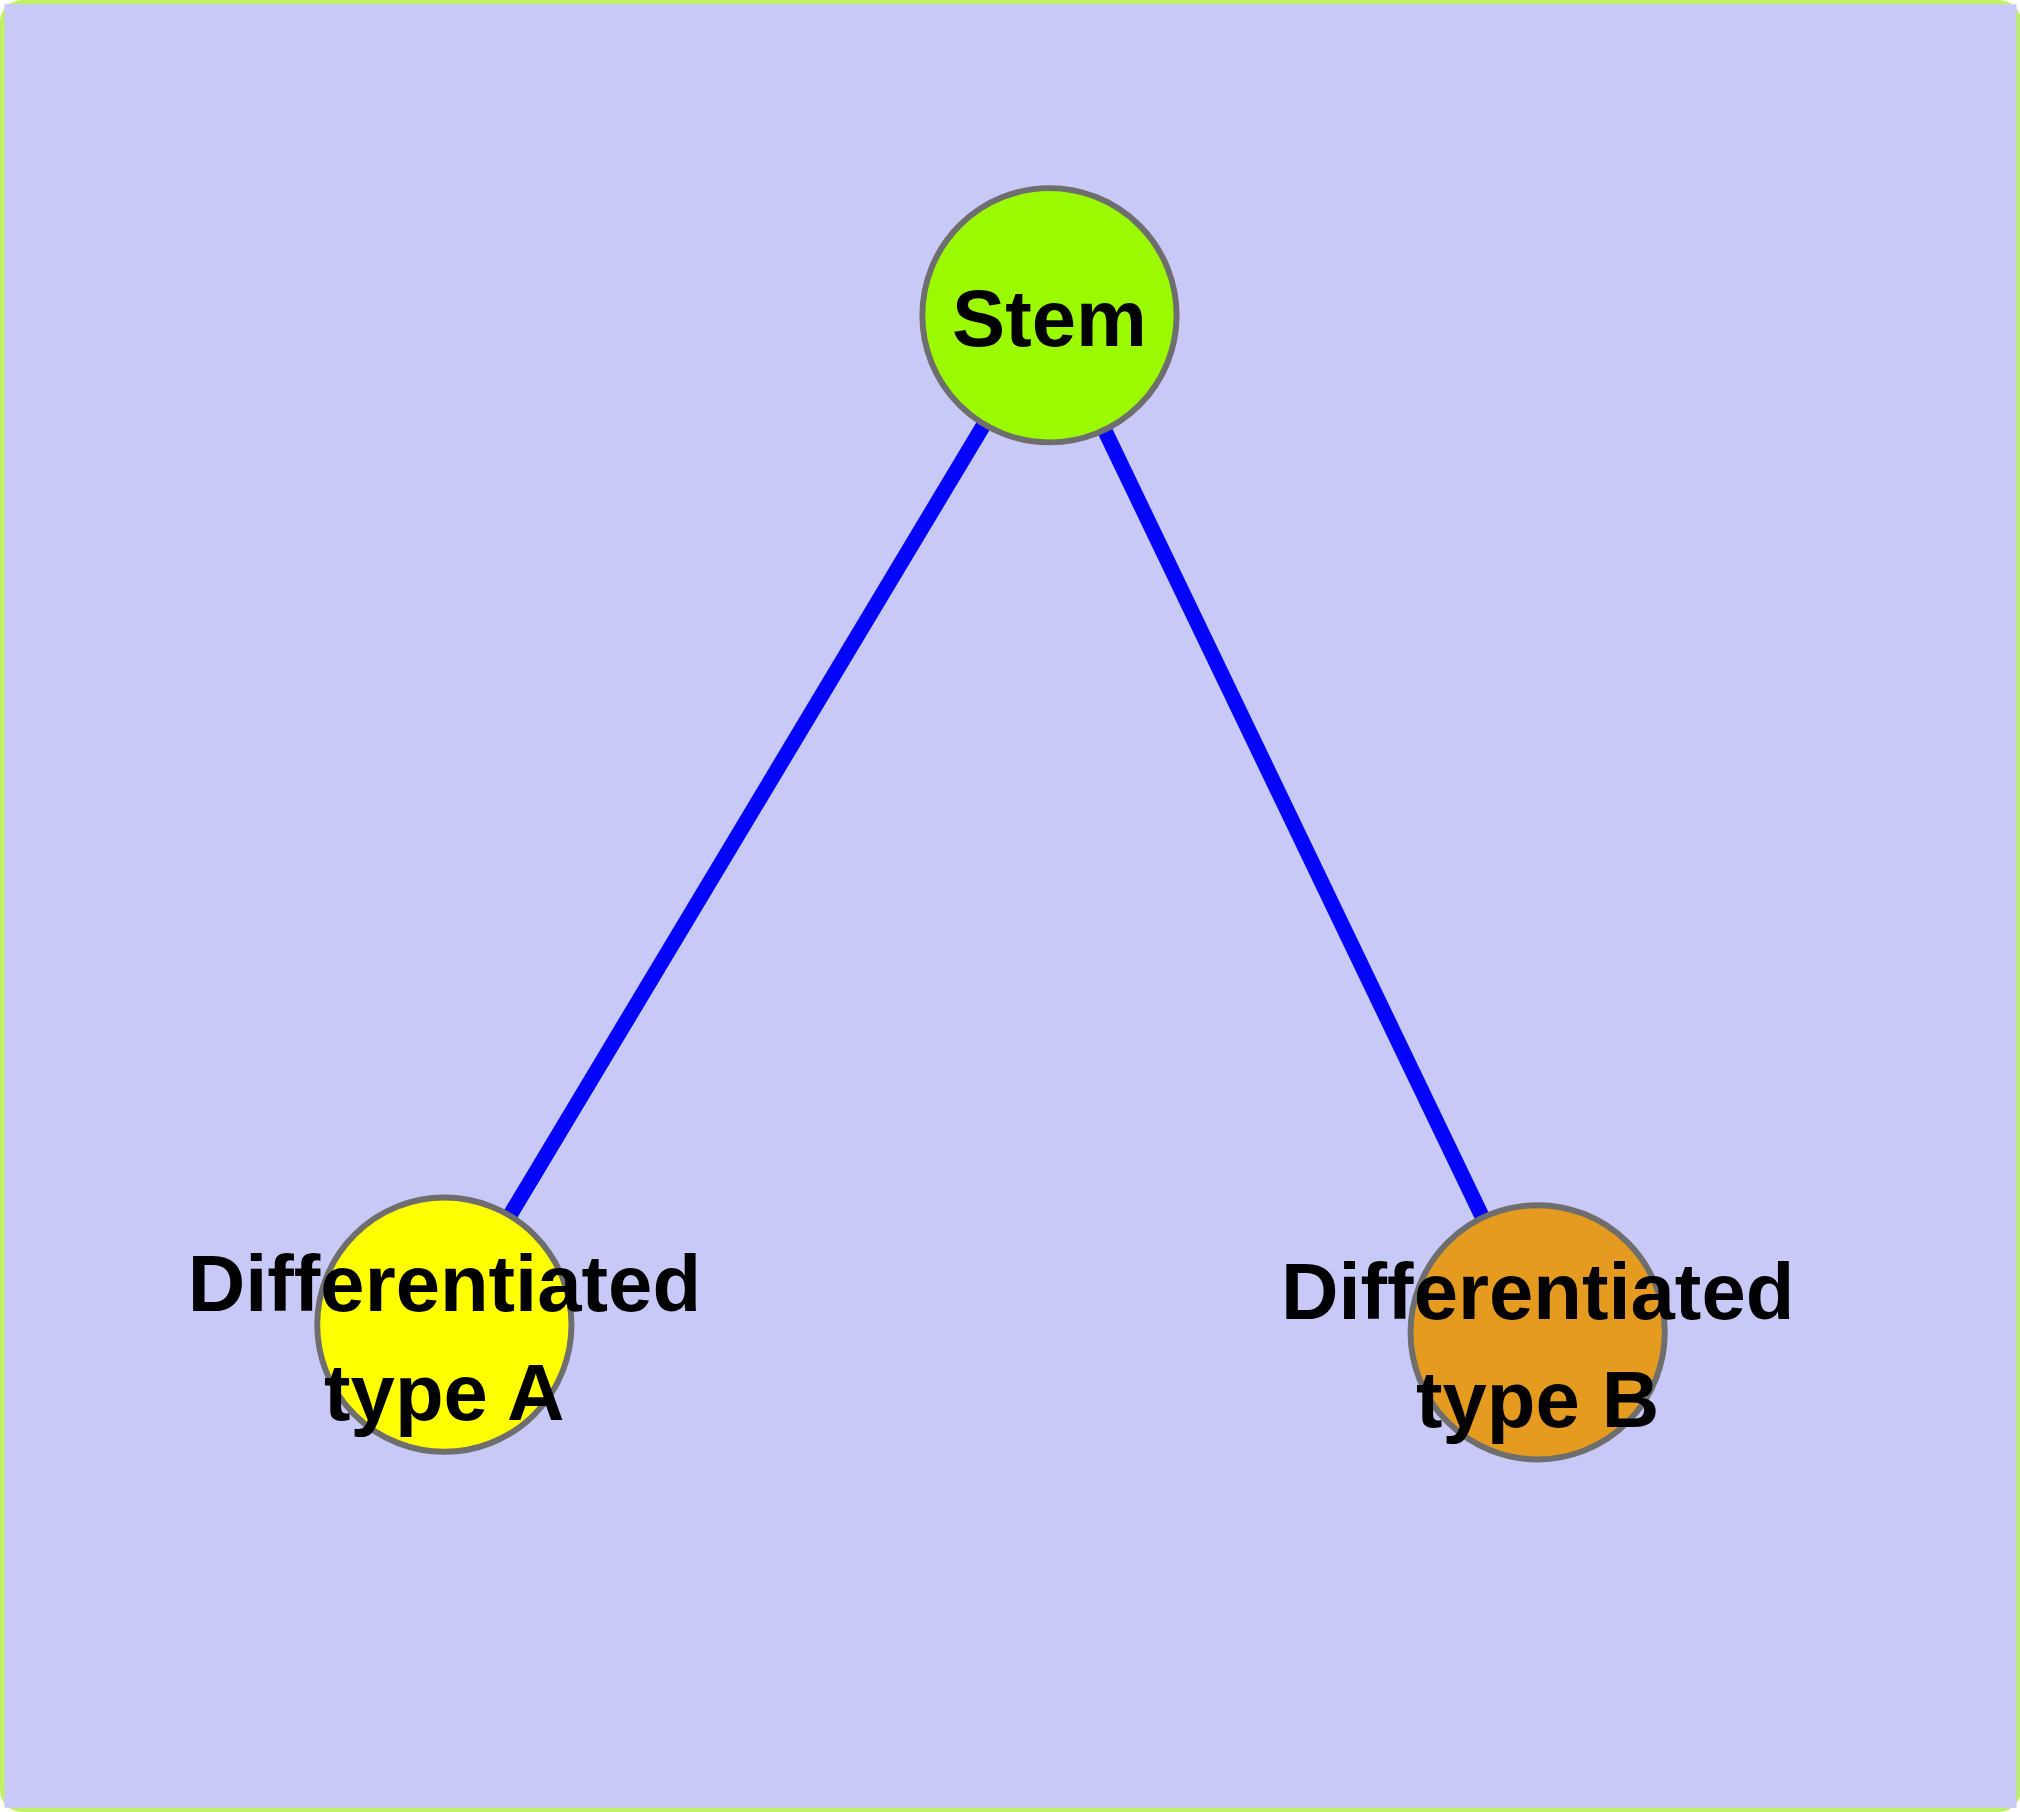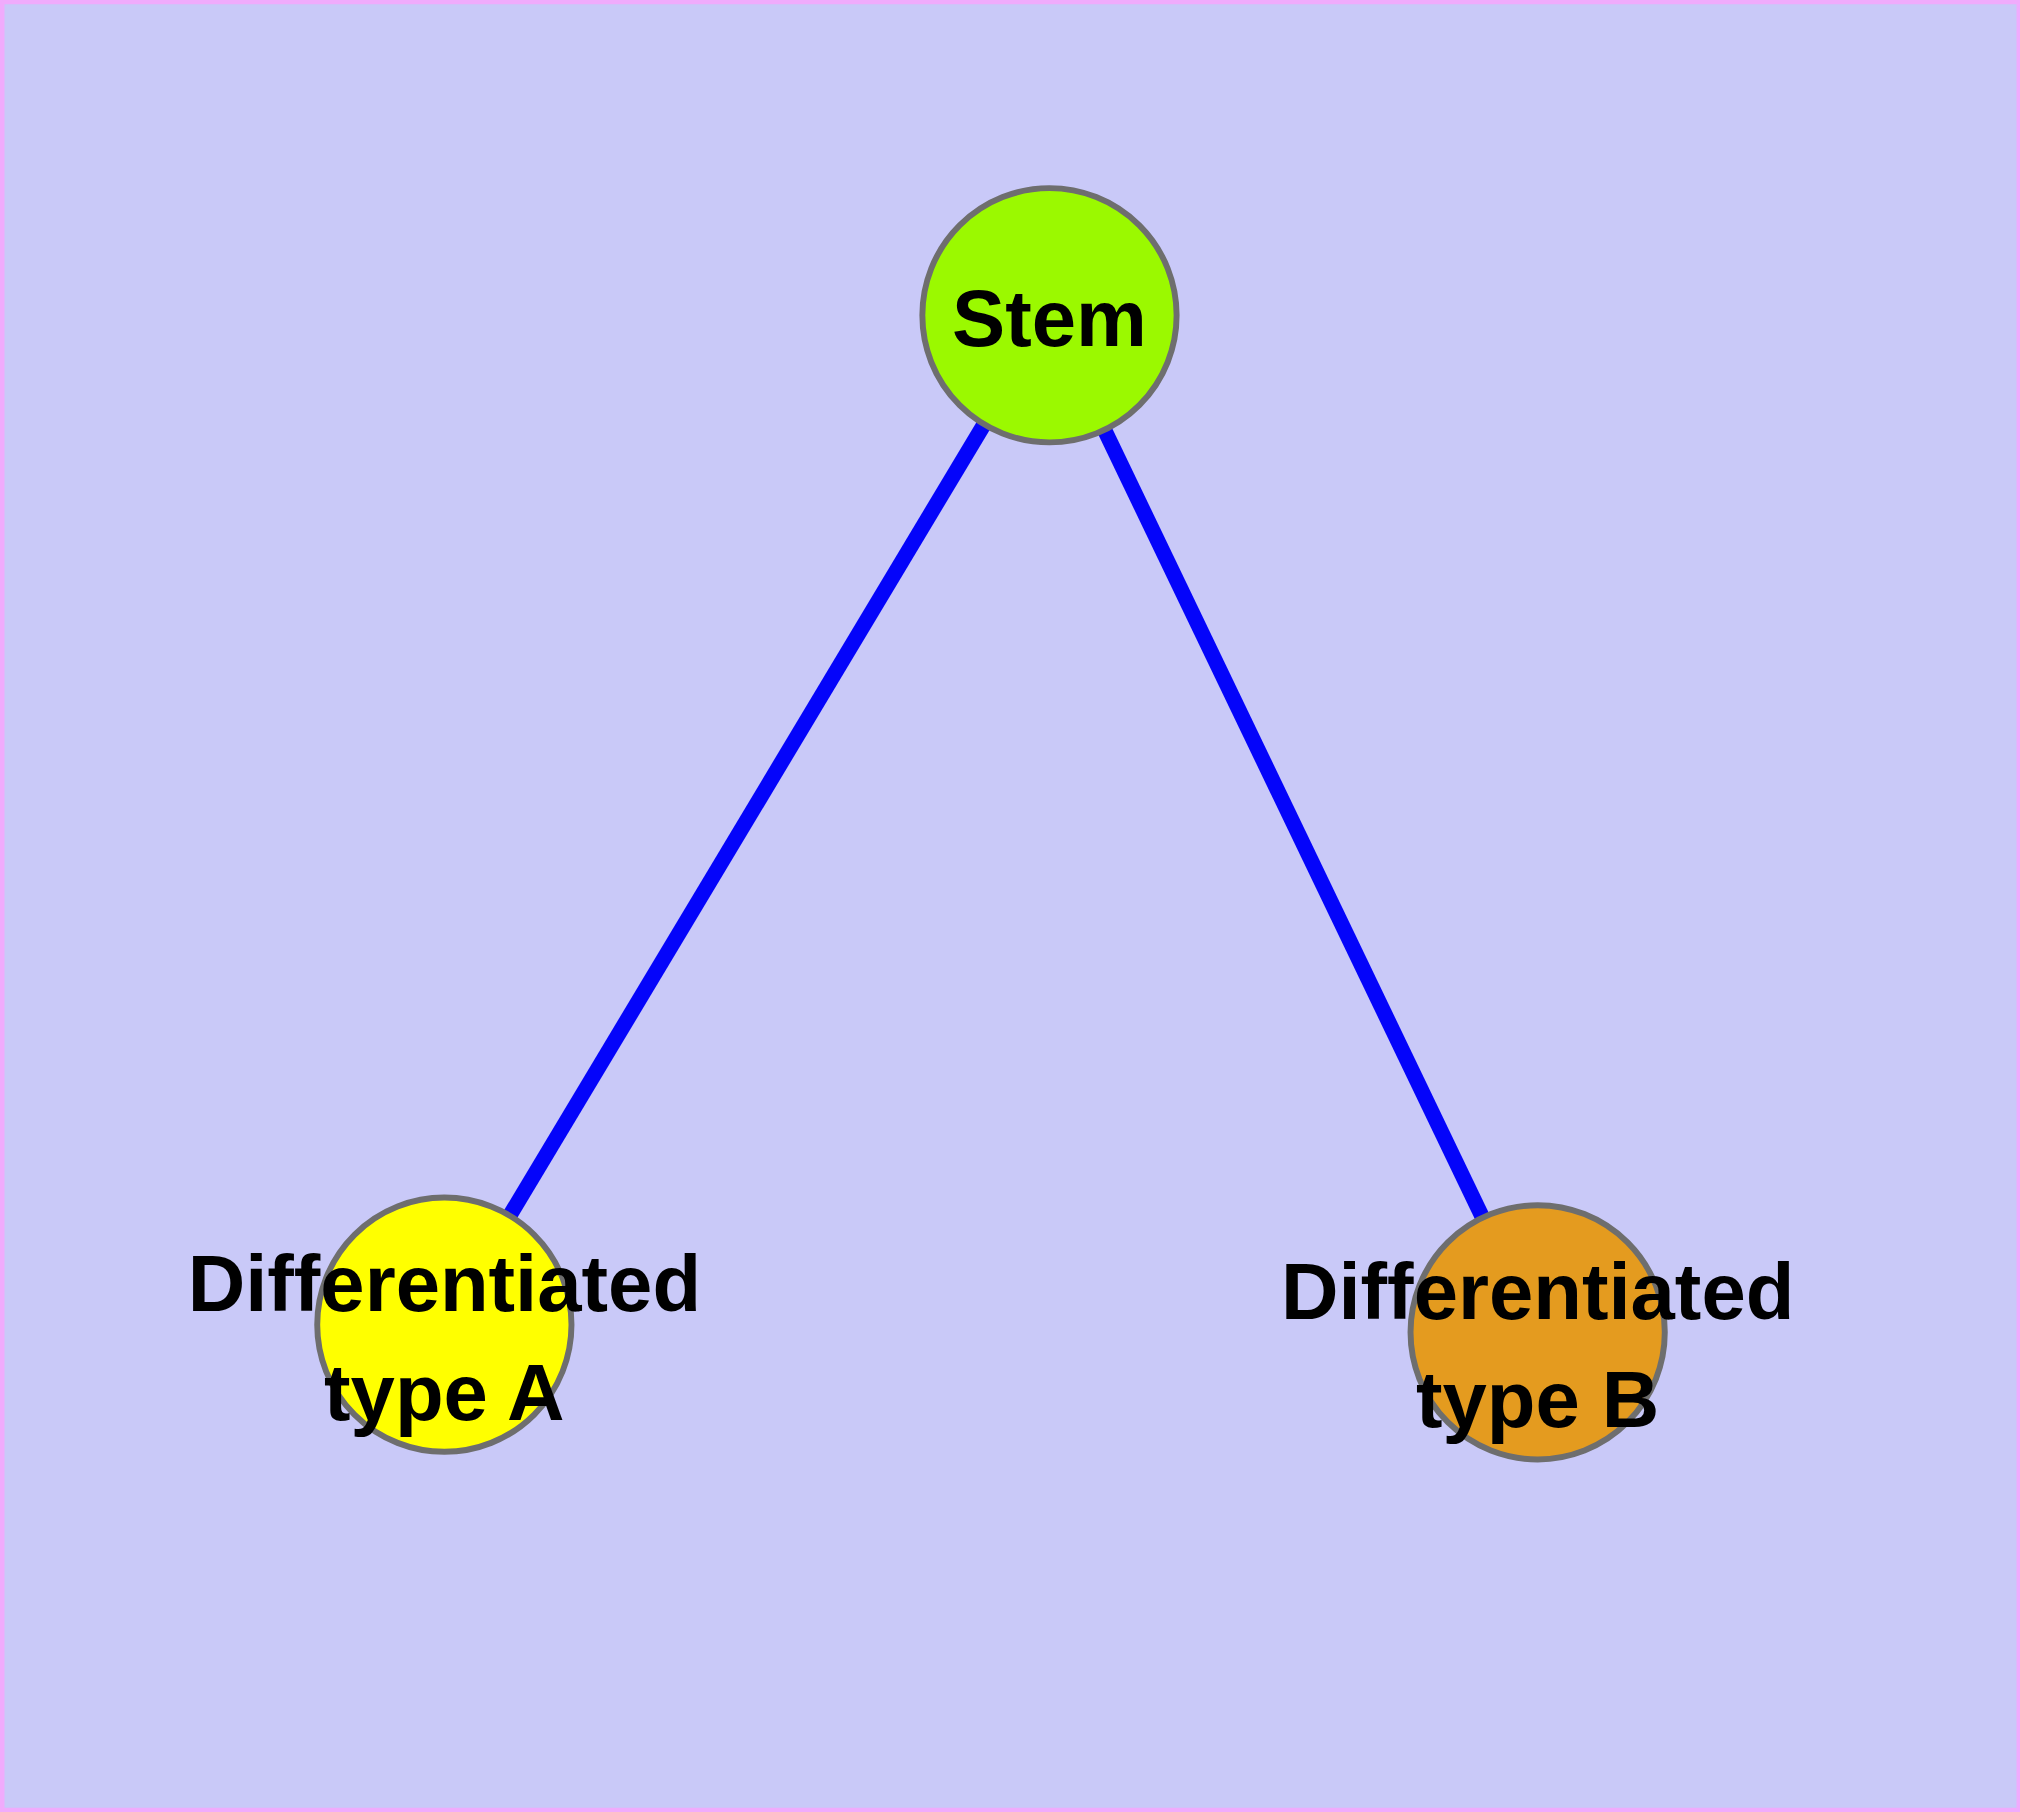--- a/index.html
+++ b/index.html
@@ -7,21 +7,22 @@
     padding: 0;
     background: #ffffff;
     width: 2021px;
     height: 1812px;
     overflow: hidden;
   }
   .figure {
     position: relative;
     width: 2021px;
     height: 1812px;
-    background: #f0abfc;
+    background: #bef264;
+    border-radius: 22px;
   }
   svg {
     display: block;
     width: 2021px;
     height: 1812px;
   }
   text {
     font-family: "Liberation Sans", sans-serif;
     font-weight: bold;
     fill: #000000;

